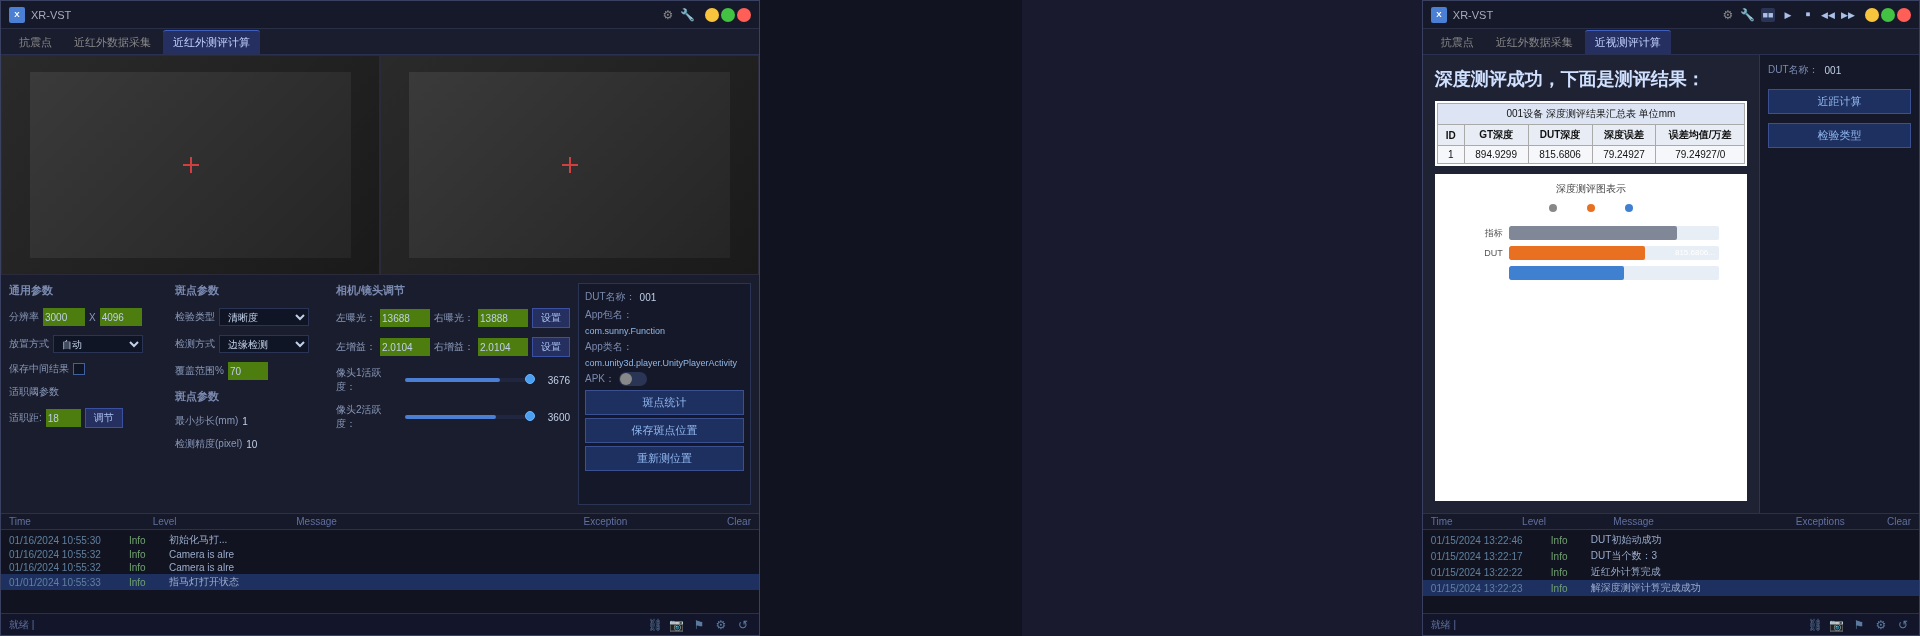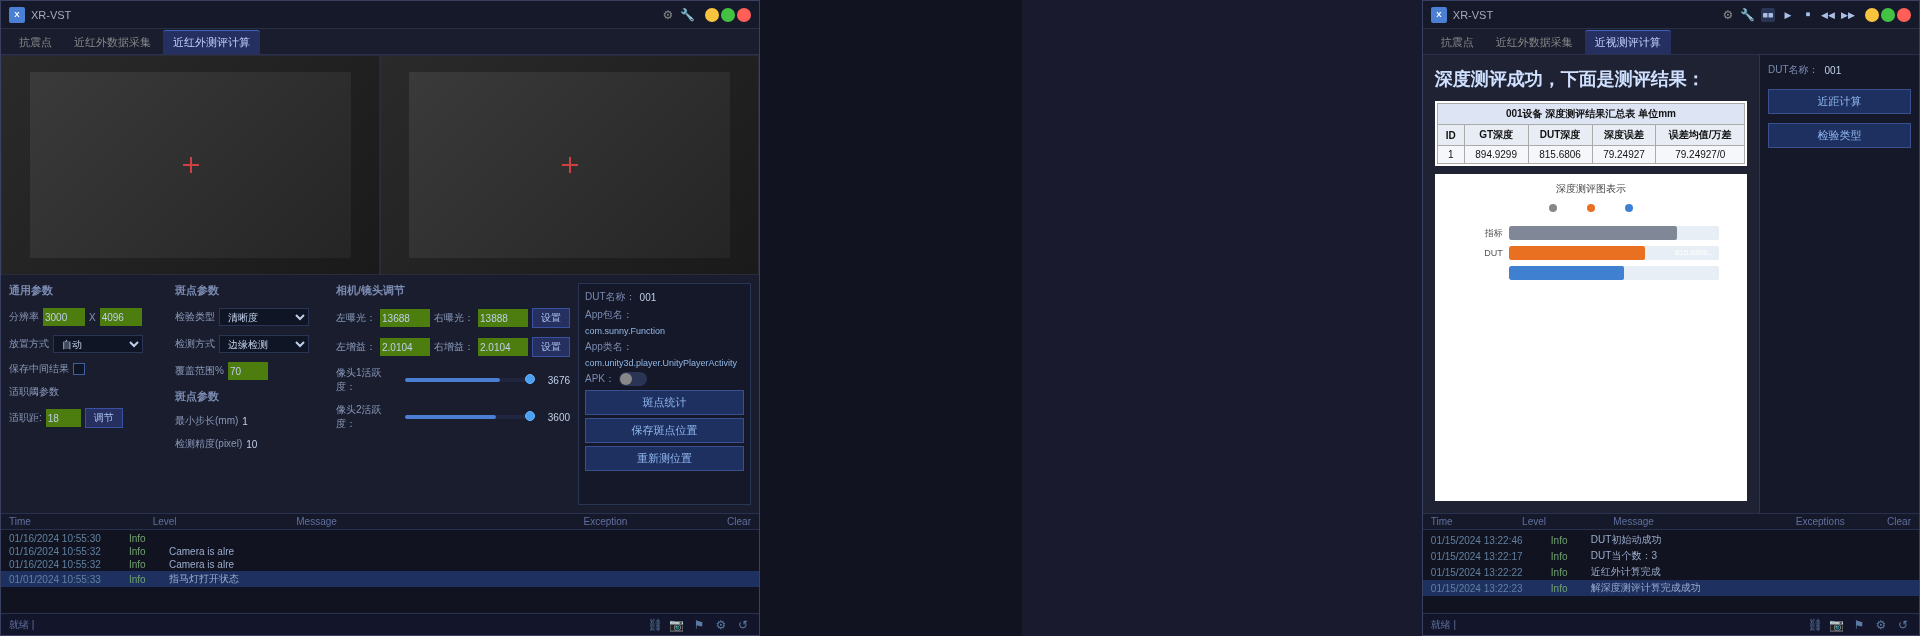--- a/index.html
+++ b/index.html
@@ -453,21 +453,21 @@
       padding: 3px 6px;
       text-align: center;
       background: #f5f7fa;
     }
     .result-table thead th {
       background: #e8edf5;
       font-weight: bold;
     }
     .result-table .table-title {
       background: #dde5f5;
-      font-weight: bold;
+      font-weight: normal;
       text-align: center;
     }
     .chart-area {
       flex: 1;
       background: #fff;
       position: relative;
       padding: 8px;
       overflow: hidden;
     }
     .chart-title {
@@ -747,20 +747,21 @@
       <span class="log-header-col">Time</span>
       <span class="log-header-col">Level</span>
       <span class="log-header-col" style="flex:2">Message</span>
       <span class="log-header-col">Exception</span>
       <span class="log-clear">Clear</span>
     </div>
     <div class="log-entries">
       <div class="log-entry">
         <span class="log-time">01/16/2024 10:55:30</span>
         <span class="log-level">Info</span>
+        <span class="log-message">初始化马打...</span>
       </div>
       <div class="log-entry">
         <span class="log-time">01/16/2024 10:55:32</span>
         <span class="log-level">Info</span>
         <span class="log-message">Camera is alre</span>
       </div>
       <div class="log-entry">
         <span class="log-time">01/16/2024 10:55:32</span>
         <span class="log-level">Info</span>
         <span class="log-message">Camera is alre</span>

